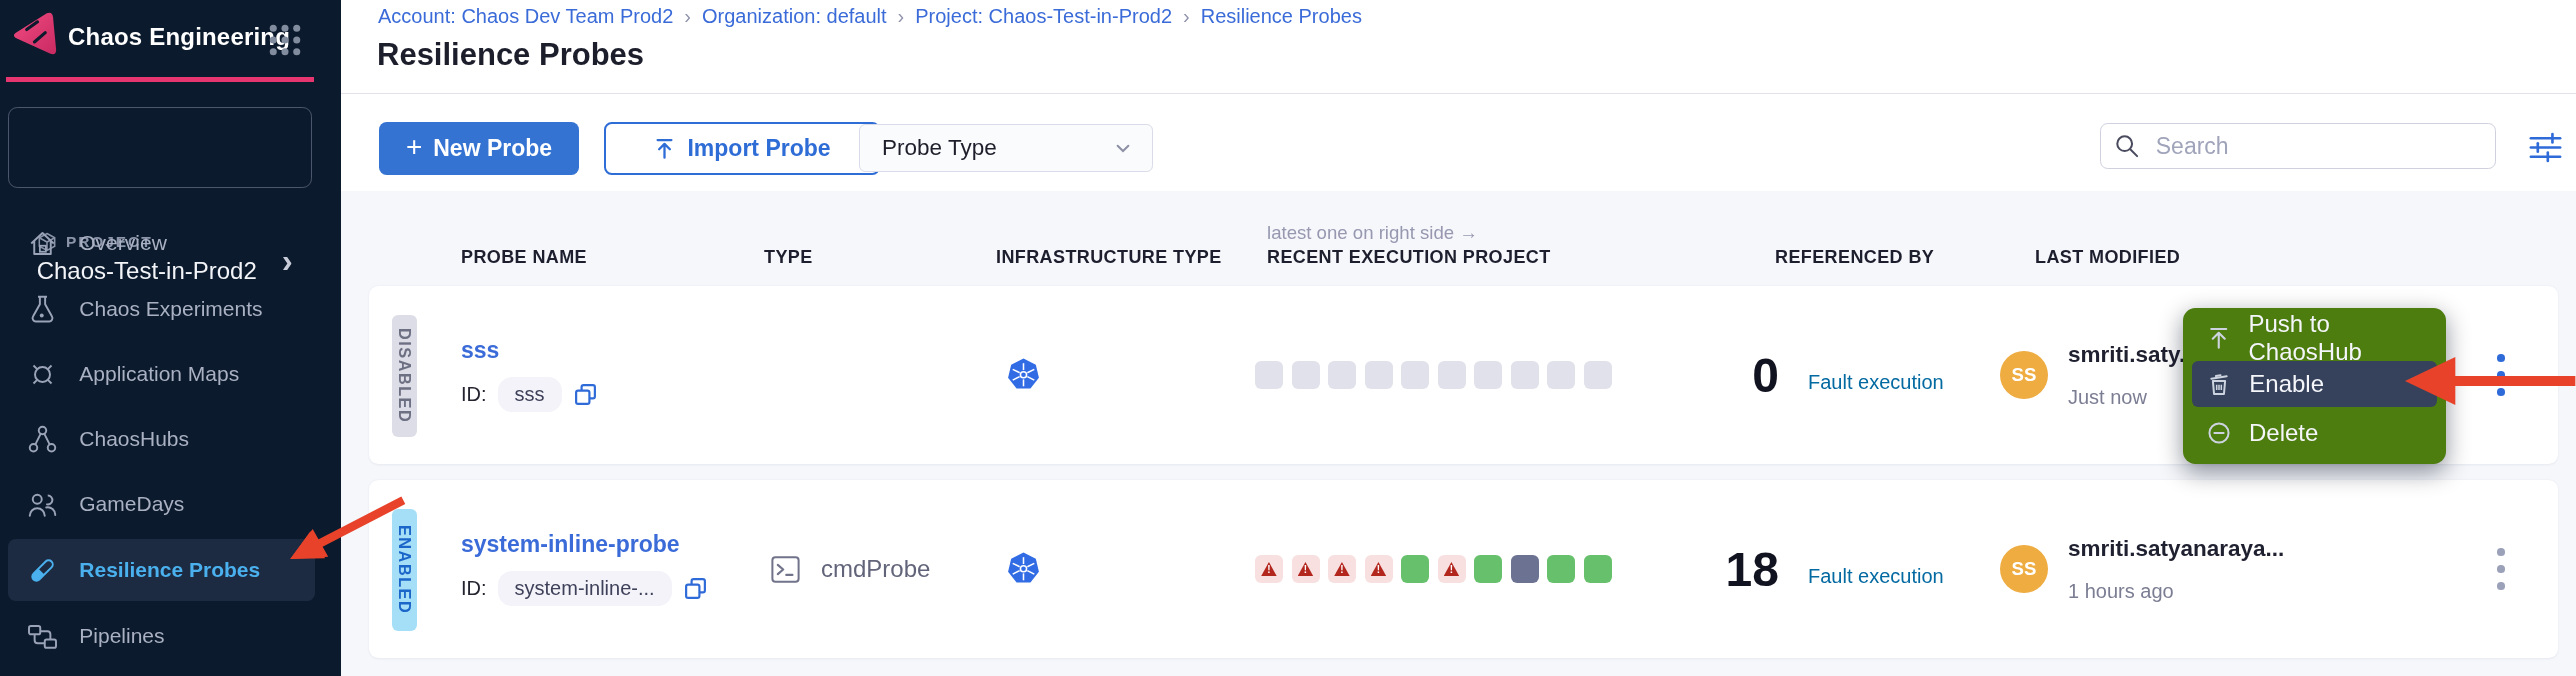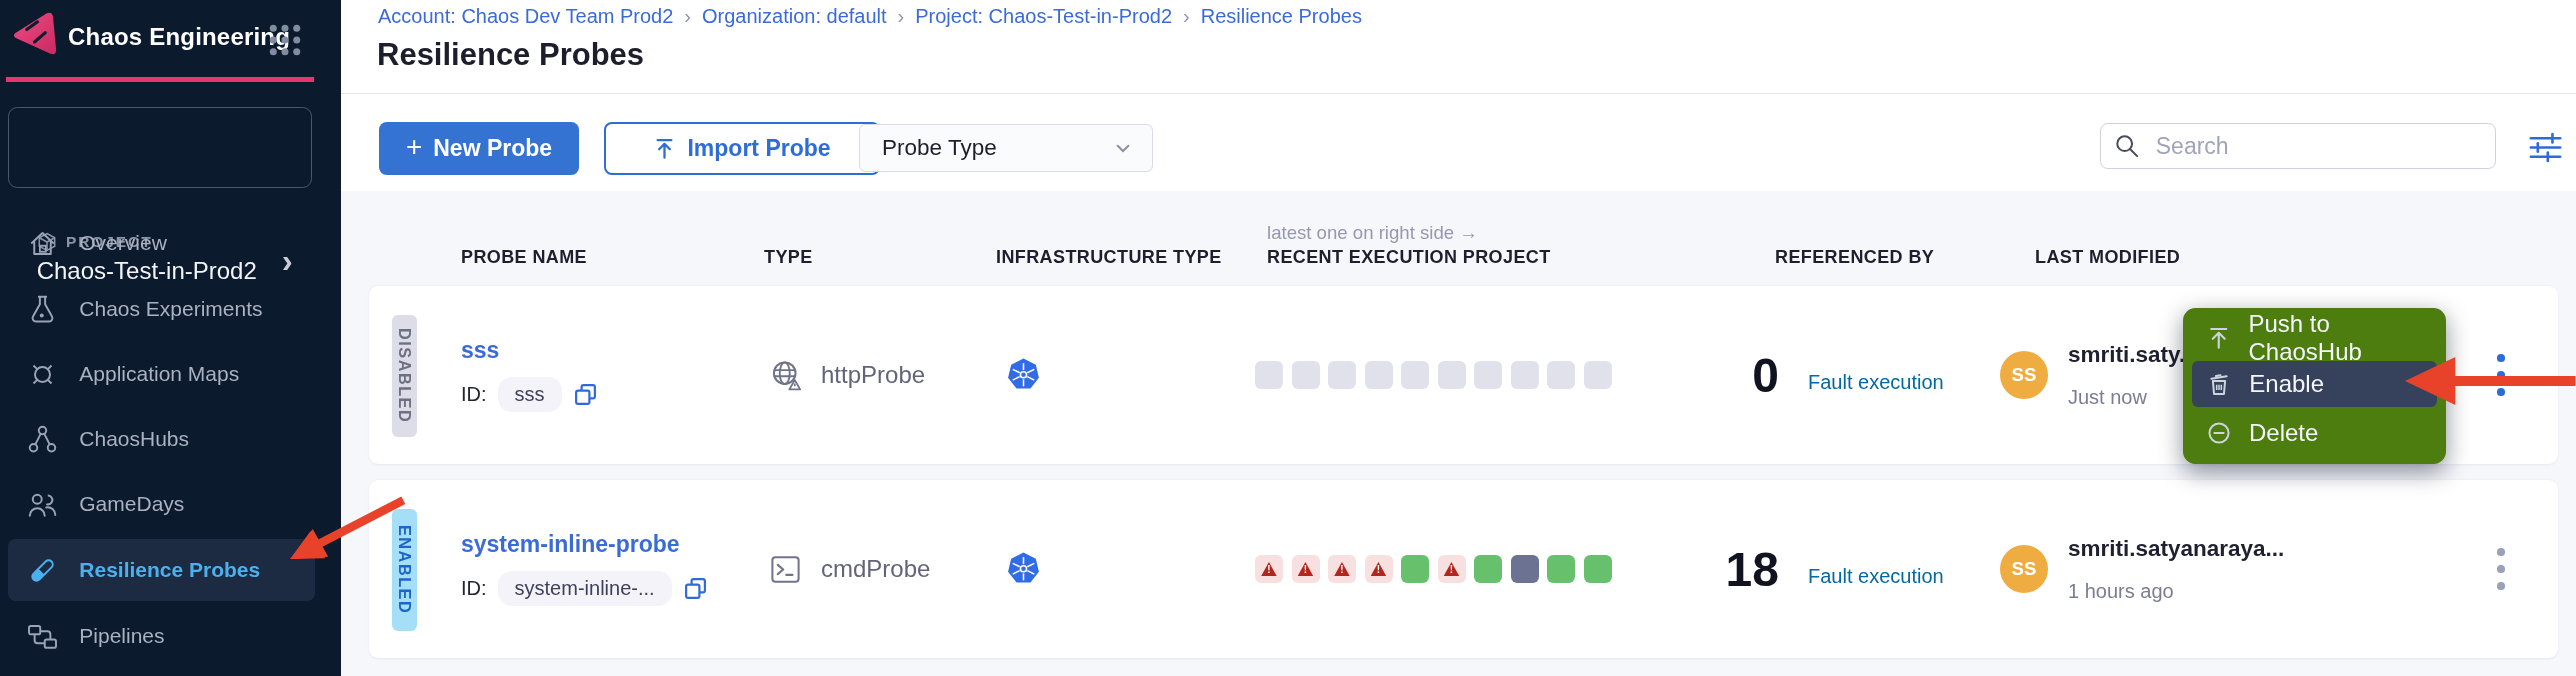--- a/index.html
+++ b/index.html
@@ -257,30 +257,20 @@
       </div>
     <div class="abs probe-name">sss</div>
     <div class="abs id-row">
       <span class="id-label">ID:</span>
       <span class="id-pill">sss</span>
       <svg class="copy-icon" width="25" height="25" viewBox="0 0 32 32">
           <rect x="11" y="4" width="17" height="17" rx="2.5" fill="none" stroke="#2f6bd8" stroke-width="2.8"></rect>
           <rect x="4" y="11" width="17" height="17" rx="2.5" fill="#fff" stroke="#2f6bd8" stroke-width="2.8"></rect>
         </svg>
     </div>
-    <div class="abs cell-type">
-      <svg width="37" height="37" viewBox="0 0 48 48">
-          <circle cx="23" cy="21" r="14" fill="none" stroke="#70738a" stroke-width="2.6"></circle>
-          <ellipse cx="23" cy="21" rx="6.5" ry="14" fill="none" stroke="#70738a" stroke-width="2.4"></ellipse>
-          <path d="M9.5 17 H36.5 M9.5 25 H36.5" stroke="#70738a" stroke-width="2.4"></path>
-          <path d="M29 42 L36 30 L43 42 Z" fill="#fff" stroke="#70738a" stroke-width="2.4" stroke-linejoin="round"></path>
-          <path d="M36 34.5 V38" stroke="#70738a" stroke-width="2.2"></path>
-        </svg>
-      <span class="type-label">httpProbe</span>
-    </div>
     <div class="abs cell-infra">
       <svg width="37" height="37" viewBox="0 0 48 48">
           <polygon points="24,2 40,10 44,27 33,41 15,41 4,27 8,10" fill="#326ce5"></polygon>
           <circle cx="24" cy="23" r="4" fill="none" stroke="#fff" stroke-width="2"></circle>
           <g stroke="#fff" stroke-width="2">
             <path d="M24 8 V17"></path>
             <path d="M24 29 V38"></path>
             <path d="M10 16 L19 20.5"></path>
             <path d="M29 25.5 L38 30"></path>
             <path d="M10 30 L19 25.5"></path>

